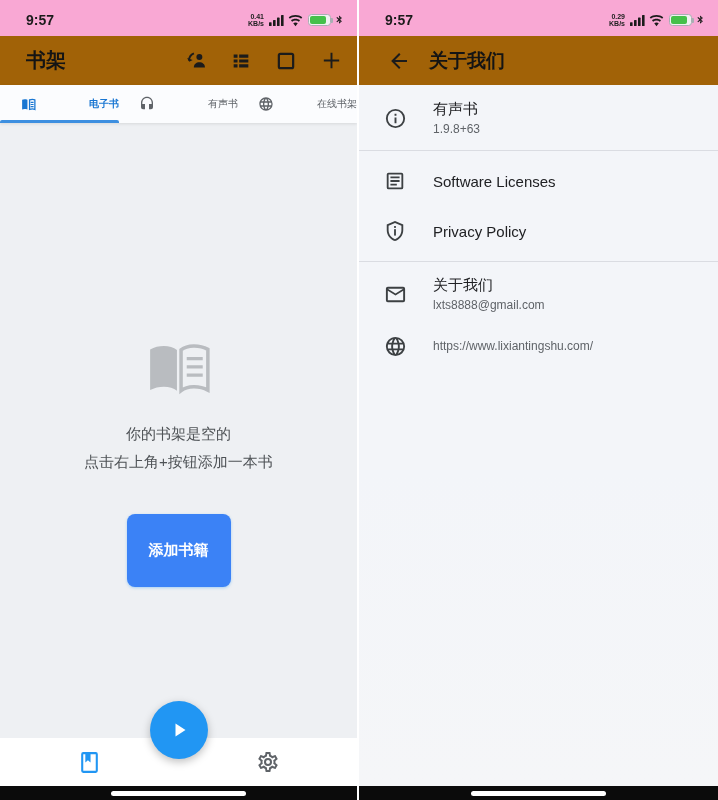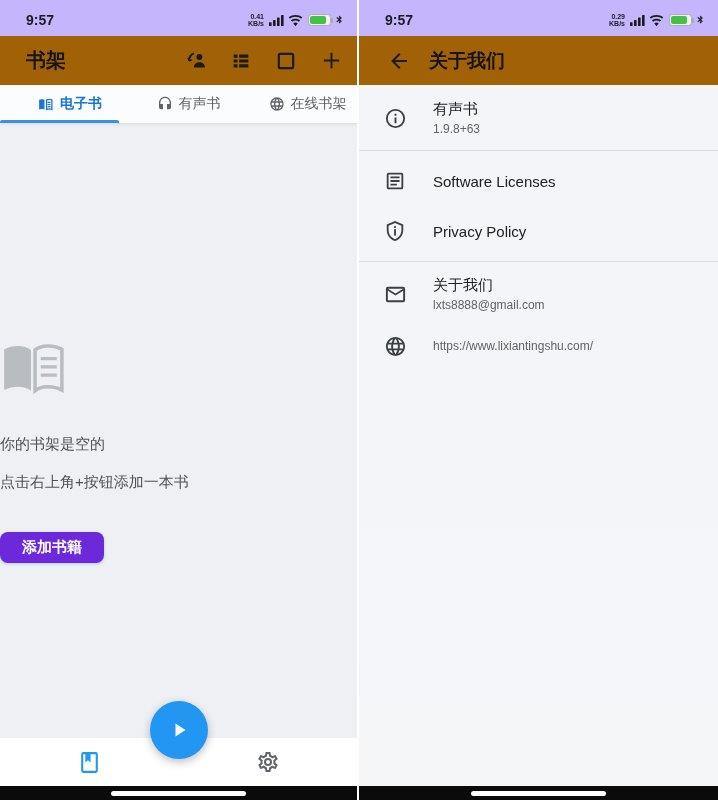--- a/index.html
+++ b/index.html
@@ -2,49 +2,49 @@
 <html><head>
 <meta charset="utf-8">
 <style>
   * { margin:0; padding:0; box-sizing:border-box; }
   html,body { width:718px; height:800px; background:#fff; font-family:"Liberation Sans","DejaVu Sans",sans-serif; }
   .stage { width:718px; height:800px; display:flex; overflow:hidden; }
   .phone { width:359px; height:800px; position:relative; background:#fff; overflow:hidden; }
   .phone.left { border-right:2px solid #ffffff; }
 
   
-  .status-bar { height:36px; display:flex; align-items:center; justify-content:space-between; padding:4px 14px 0 26px; background:#c4b5fd; }
+  .status-bar { height:36px; display:flex; align-items:center; justify-content:space-between; padding:4px 14px 0 26px; background:#f9a8d4; }
   .sb-time { font-size:14px; font-weight:600; color:#1b1b1b; }
   .sb-icons { display:flex; align-items:center; gap:4px; }
   .net-speed { display:flex; flex-direction:column; align-items:flex-end; font-size:7px; line-height:7px; color:#222; font-weight:600; margin-right:1px; }
   .battery { width:23px; height:12px; border:1px solid #a9aeb3; border-radius:3.5px; position:relative; background:#f1f1f1; margin-left:1px; }
   .battery-fill { position:absolute; left:1px; top:1px; bottom:1px; width:16px; background:#45c04a; border-radius:2px; }
   .battery-nub { position:absolute; right:-3px; top:3px; width:2px; height:5px; background:#a9aeb3; border-radius:0 1px 1px 0; }
   .sb-svg { display:block; fill:#1b1b1b; }
 
   
   .app-bar { height:49px; display:flex; align-items:center; padding:0 14px 0 26px; background:#a16207; }
   .app-title { font-size:20px; font-weight:700; color:#141414; }
   .ab-actions { margin-left:auto; display:flex; align-items:center; gap:21px; }
   .ab-btn { width:24px; height:24px; display:flex; align-items:center; justify-content:center; color:#1b1b1b; cursor:pointer; background:none; border:none; }
   .ab-btn svg { fill:currentColor; }
 
   
   .tab-bar { height:38px; display:flex; background:#fbfcfe; box-shadow:0 1px 3px rgba(0,0,0,.10); position:relative; z-index:2; }
-  .tab { flex:1; display:flex; align-items:center; justify-content:center; gap:6px; font-size:14px; color:#5f6368; position:relative; cursor:pointer;padding-left:20px; }
+  .tab { flex:1; display:flex; align-items:center; justify-content:space-between; gap:6px; font-size:10px; color:#5f6368; position:relative; cursor:pointer;padding-left:20px; }
   .tab svg { fill:currentColor; }
   .tab.active { color:#1976d2; font-weight:700; }
   .tab.active::after { content:""; position:absolute; left:0; right:0; bottom:0; height:3px; background:#3d8fe0; border-radius:2px 2px 0 0; }
 
   
-  .shelf-content { position:absolute; top:123px; bottom:62px; left:0; right:0; background:#eef0f3; display:flex; flex-direction:column; align-items:flex-start; padding-top:220px;gap:10px; }
+  .shelf-content { position:absolute; top:123px; bottom:62px; left:0; right:0; background:#eef0f3; display:flex; flex-direction:column; align-items:center; padding-top:220px; }
   .empty-book { color:#b9bcc0; }
   .empty-line1 { margin-top:28px; font-size:15px; color:#4e5256; }
   .empty-line2 { margin-top:9px; font-size:15px; color:#4e5256; }
-  .add-btn { margin-top:30px; background:#6d28d9; color:#fff; border:none; border-radius:8px; font-size:15px; font-weight:600; padding:6px 22px; cursor:pointer; font-family:inherit; box-shadow:0 1px 3px rgba(33,150,243,.35); }
+  .add-btn { margin-top:42px; background:#3b82f6; color:#fff; border:none; border-radius:8px; font-size:15px; font-weight:600; padding:27px 22px; cursor:pointer; font-family:inherit; box-shadow:0 1px 3px rgba(33,150,243,.35); }
 
   
   .bottom-nav { position:absolute; left:0; right:0; bottom:14px; height:48px; background:#fff; display:flex; align-items:center; justify-content:space-around; }
   .bn-btn { background:none; border:none; width:40px; height:40px; display:flex; align-items:center; justify-content:center; cursor:pointer; }
   .bn-btn.shelf { color:#2196f3; }
   .bn-btn.settings { color:#5f6368; }
   .bn-btn svg { fill:currentColor; }
   .fab { position:absolute; left:50%; transform:translateX(-50%); top:701px; width:58px; height:58px; border-radius:50%; background:#2196f3; border:none; display:flex; align-items:center; justify-content:center; cursor:pointer; box-shadow:0 3px 8px rgba(0,0,0,.25); z-index:3; }
   .sys-bar { position:absolute; left:0; right:0; bottom:0; height:14px; background:#0b0b0b; display:flex; align-items:center; justify-content:center; }
   .sys-pill { width:135px; height:5px; border-radius:3px; background:#fff; }

